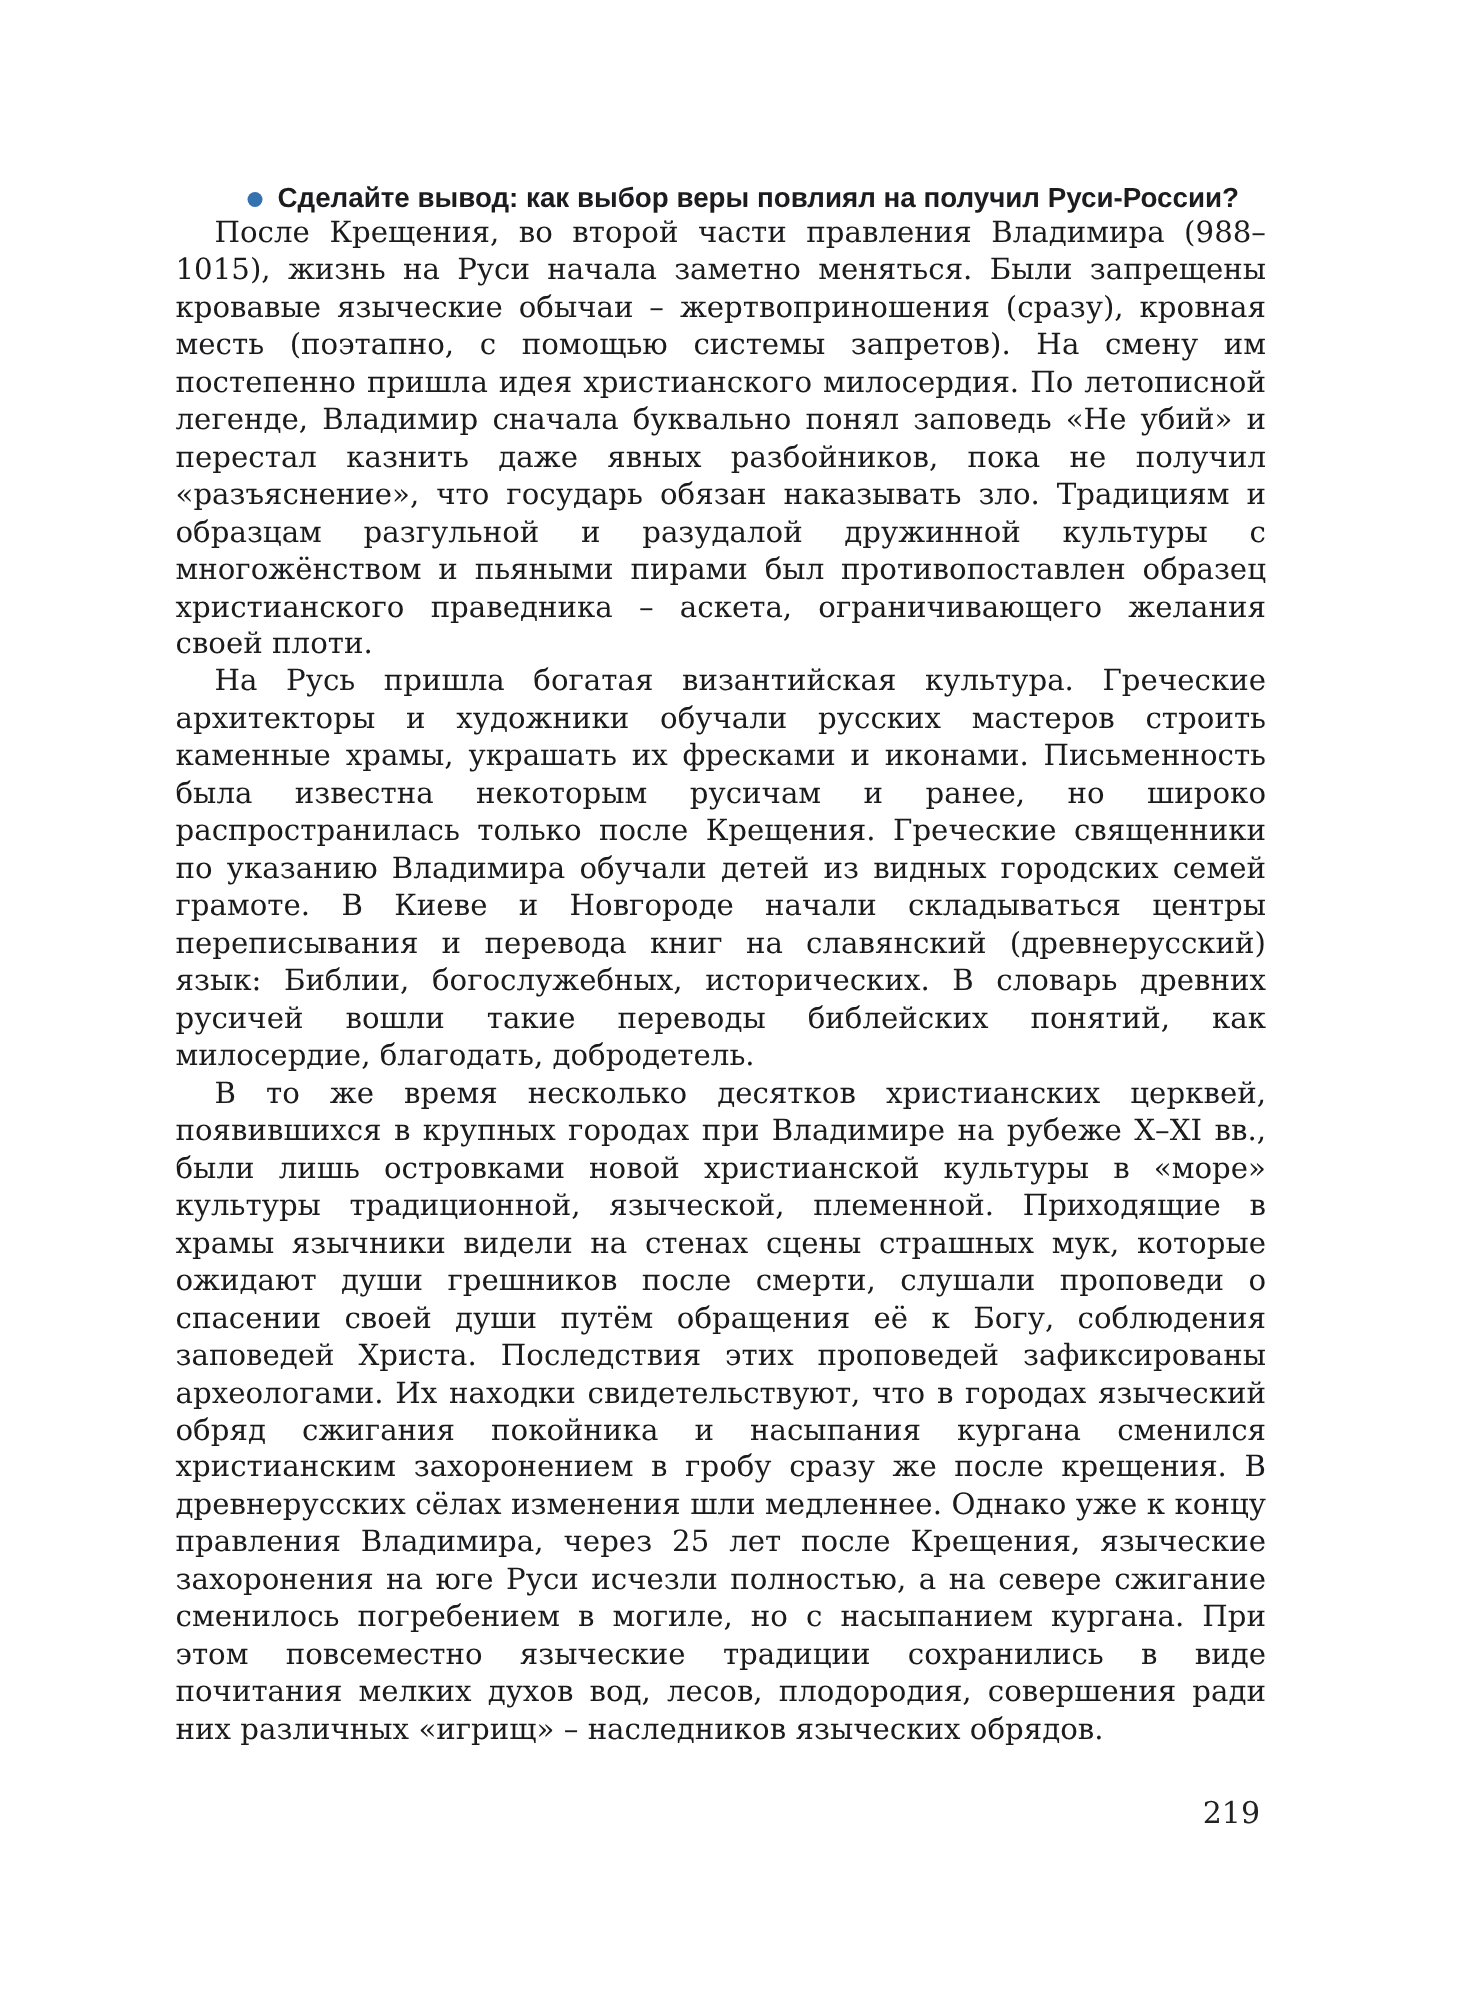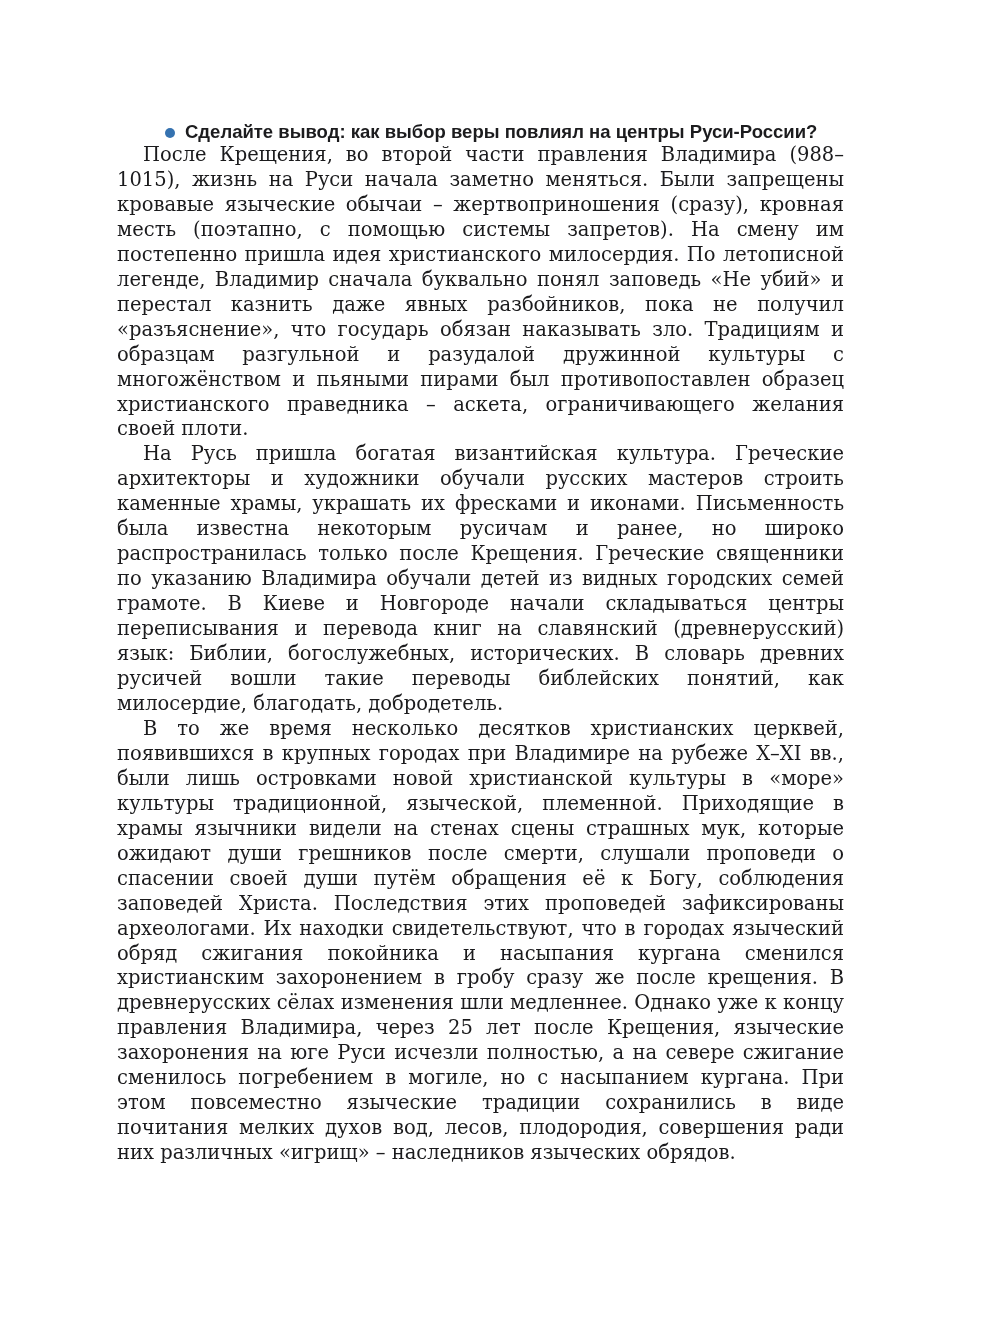--- a/index.html
+++ b/index.html
@@ -76,24 +76,25 @@
 </style>
 </head>
 <body>
 
 <div class="page">
   <div class="content">
 
 
     <div class="task-line">
       <span class="bullet-dot"></span>
-      <span>Сделайте вывод: как выбор веры повлиял на центры Руси-России?</span>
+      <span>Сделайте вывод: как выбор веры повлиял на получил Руси-России?</span>
     </div>
 
     <div class="body-copy">
       <p>После Крещения, во второй части правления Владимира (988–1015), жизнь на Руси начала заметно меняться. Были запрещены кровавые языческие обычаи – жертвоприношения (сразу), кровная месть (поэтапно, с помощью системы запретов). На смену им постепенно пришла идея христианского милосердия. По летописной легенде, Владимир сначала буквально понял заповедь «Не убий» и перестал казнить даже явных разбойников, пока не получил «разъяснение», что государь обязан наказывать зло. Традициям и образцам разгульной и разудалой дружинной культуры с многожёнством и пьяными пирами был противопоставлен образец христианского праведника – аскета, ограничивающего желания своей плоти.</p>
       <p>На Русь пришла богатая византийская культура. Греческие архитекторы и художники обучали русских мастеров строить каменные храмы, украшать их фресками и иконами. Письменность была известна некоторым русичам и ранее, но широко распространилась только после Крещения. Греческие священники по указанию Владимира обучали детей из видных городских семей грамоте. В Киеве и Новгороде начали складываться центры переписывания и перевода книг на славянский (древнерусский) язык: Библии, богослужебных, исторических. В словарь древних русичей вошли такие переводы библейских понятий, как милосердие, благодать, добродетель.</p>
       <p>В то же время несколько десятков христианских церквей, появившихся в крупных городах при Владимире на рубеже X–XI вв., были лишь островками новой христианской культуры в «море» культуры традиционной, языческой, племенной. Приходящие в храмы язычники видели на стенах сцены страшных мук, которые ожидают души грешников после смерти, слушали проповеди о спасении своей души путём обращения её к Богу, соблюдения заповедей Христа. Последствия этих проповедей зафиксированы археологами. Их находки свидетельствуют, что в городах языческий обряд сжигания покойника и насыпания кургана сменился христианским захоронением в гробу сразу же после крещения. В древнерусских сёлах изменения шли медленнее. Однако уже к концу правления Владимира, через 25 лет после Крещения, языческие захоронения на юге Руси исчезли полностью, а на севере сжигание сменилось погребением в могиле, но с насыпанием кургана. При этом повсеместно языческие традиции сохранились в виде почитания мелких духов вод, лесов, плодородия, совершения ради них различных «игрищ» – наследников языческих обрядов.</p>
     </div>
 
+    <div class="page-number">219</div>
 
   </div>
 </div>
 
 </body></html>

